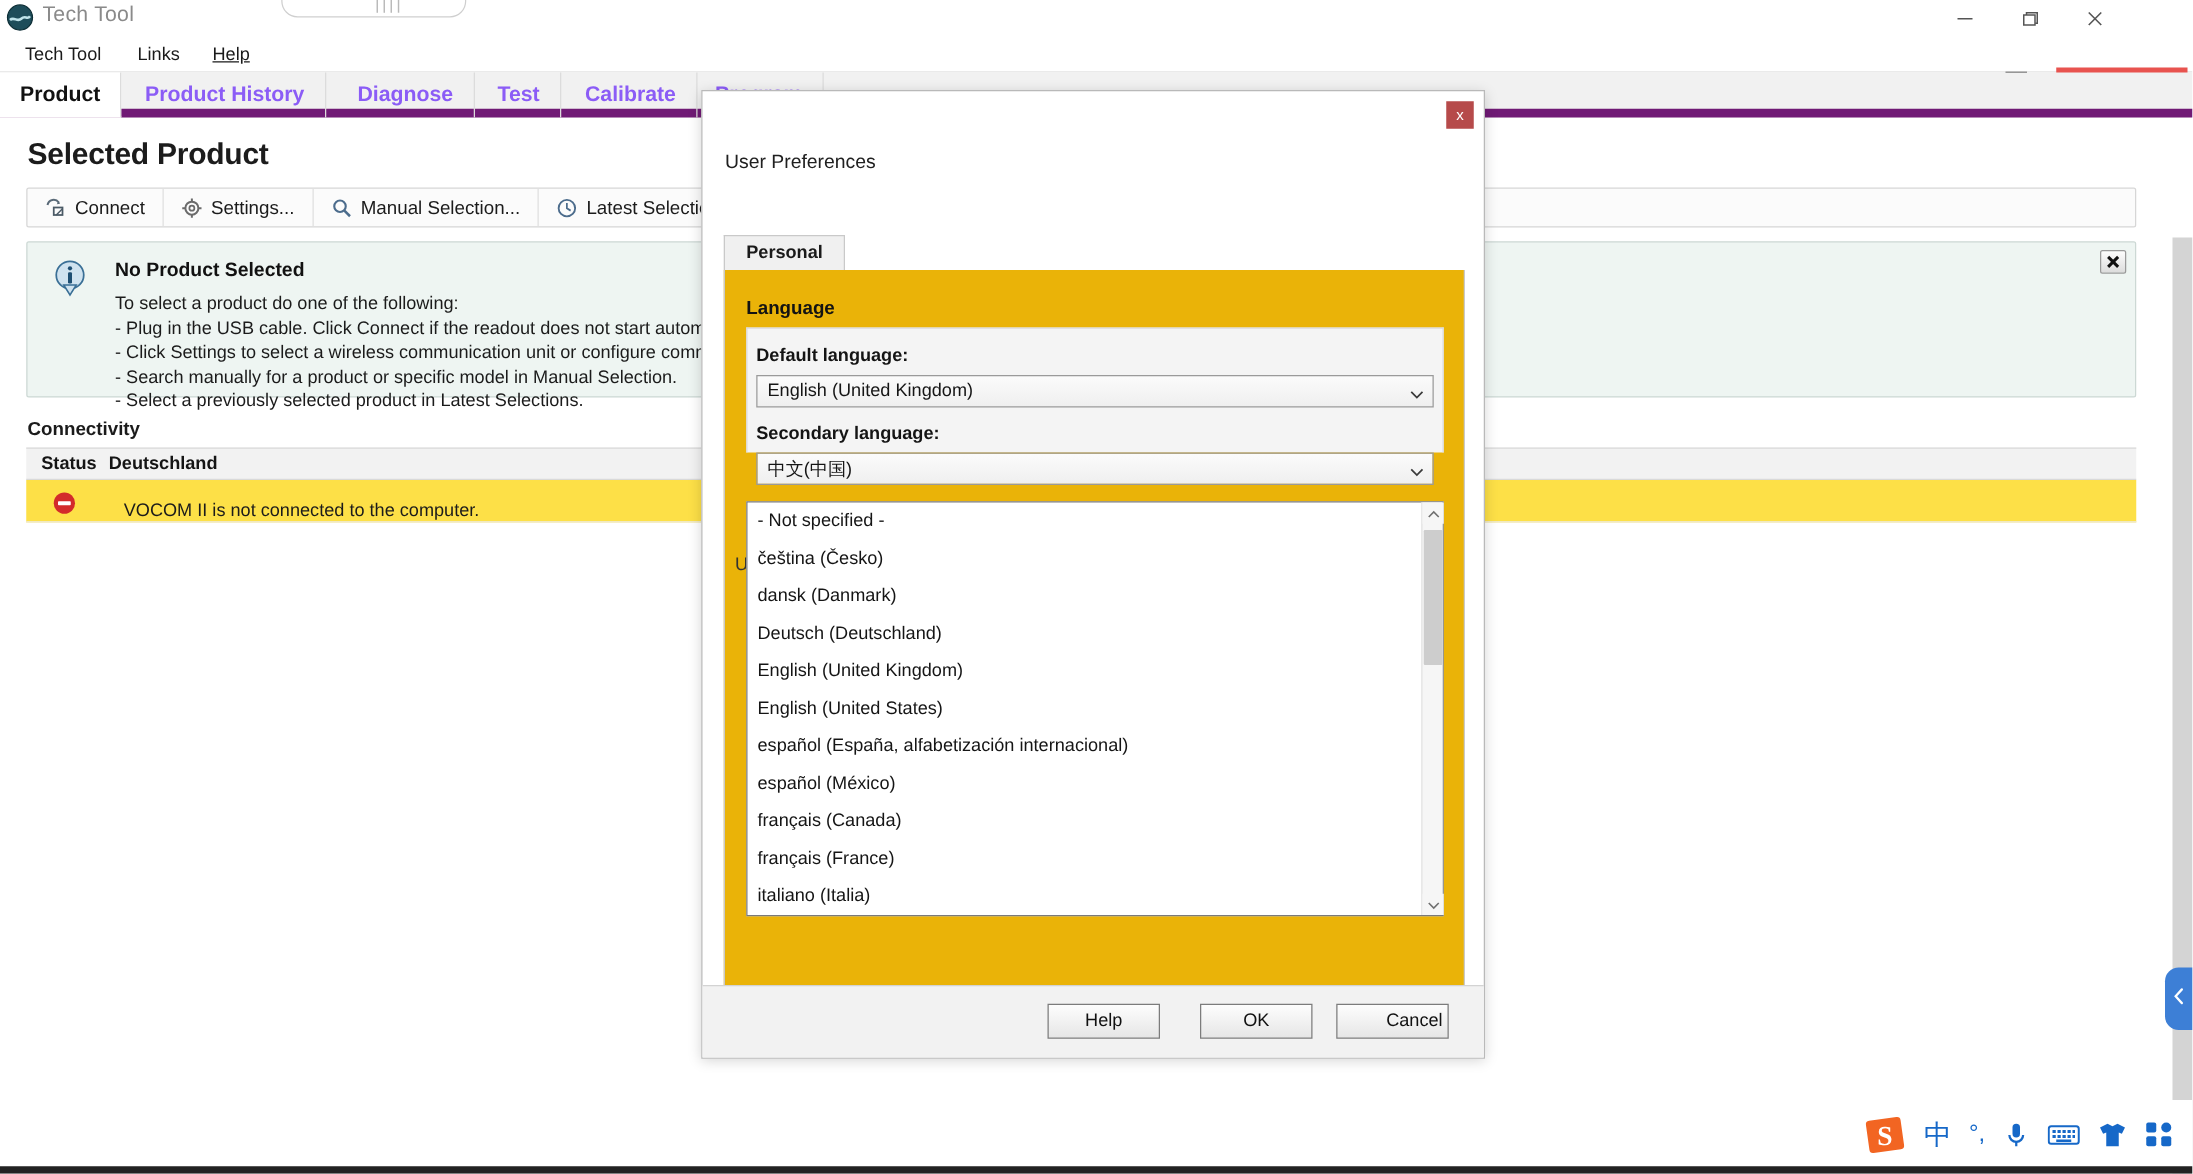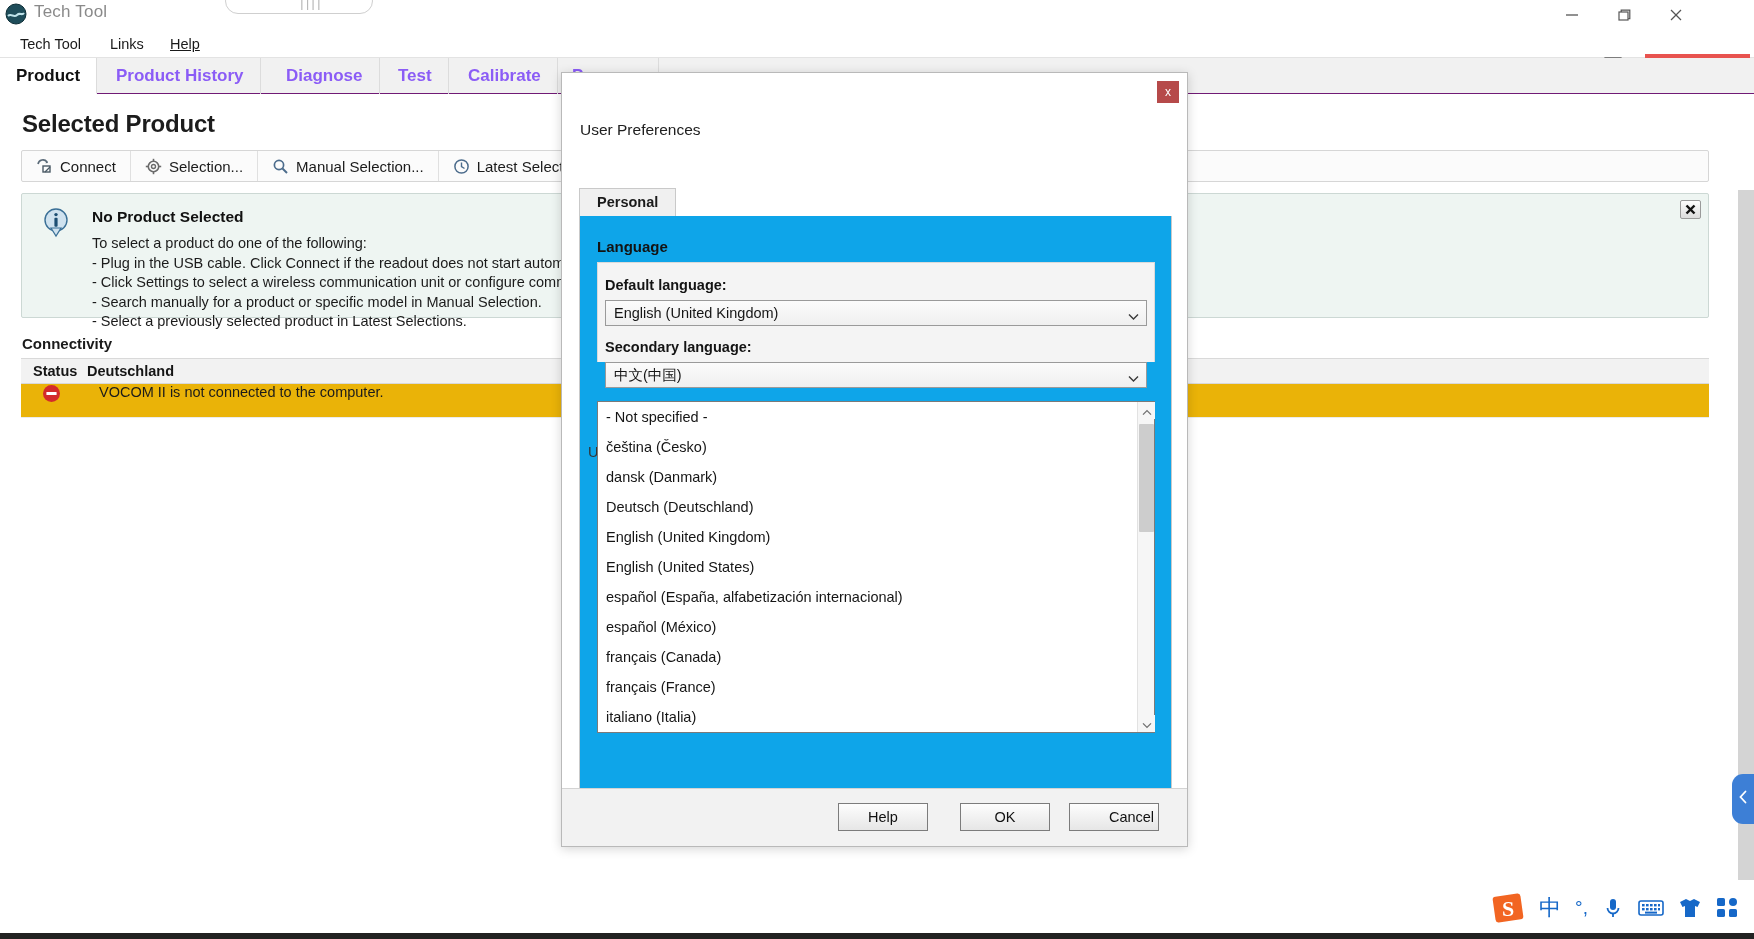--- a/index.html
+++ b/index.html
@@ -59,21 +59,21 @@
     display:flex; align-items:center; justify-content:center;
   }
   .brand-box span { color:#fff; font-size:14px; font-weight:600; letter-spacing:0.1px; opacity:.92;}
   .brand-icon {
     position:absolute; right:126px; top:26px; width:24px; height:22px;
   }
 
   
   .tabbar {
     position:absolute; left:0; top:58px; width:1754px; height:36px;
-    background:#f1f1f1; border-bottom:1px solid #701a75;
+    background:#f1f1f1; border-bottom:7px solid #701a75;
   }
   .tab {
     position:absolute; top:0; height:36px; line-height:36px;
     font-size:17px; font-weight:bold; color:#8b5cf6;
     padding:0 16px; border-right:1px solid #dcdcdc;
     white-space:nowrap;
   }
   .tab.active {
     background:#ffffff; color:#111; border-bottom:1px solid #fff;
   }
@@ -125,21 +125,21 @@
   .conn-table {
     position:absolute; left:21px; top:263px; width:1688px;
   }
   .conn-head {
     height:26px; background:#f2f2f2; border-top:1px solid #d9d9d9; border-bottom:1px solid #d9d9d9;
     display:flex; align-items:center;
   }
   .conn-head .c1 { width:60px; padding-left:12px; font-size:14.5px; font-weight:bold; color:#151515; }
   .conn-head .c2 { font-size:14.5px; font-weight:bold; color:#151515; padding-left:6px;}
   .conn-row {
-    height:34px; display:flex; align-items:flex-start; border-bottom:1px solid #ebebeb; background:#eab308;
+    height:34px; display:flex; align-items:flex-end; border-bottom:1px solid #ebebeb; background:#fde047;
   }
   .conn-row .c1 { width:60px; display:flex; align-items:center; justify-content:center; }
   .conn-row .c2 { font-size:14.5px; color:#1b1b1b; padding-left:18px; }
 
   
   .side-tab {
     position:absolute; right:0; top:679px; width:22px; height:50px;
     background:#3d7fd6; border-radius:11px 0 0 11px;
     display:flex; align-items:center; justify-content:center;
   }
@@ -178,21 +178,21 @@
     background:#b64a4a; color:#fff; font-size:12px;
     display:flex; align-items:center; justify-content:center;
   }
   .dlg-tab {
     position:absolute; left:17px; top:115px; height:28px;
     background:#f0f0f0; border:1px solid #c9c9c9; border-bottom:none;
     padding:0 17px; line-height:27px; font-size:14.5px; font-weight:bold; color:#1a1a1a;
   }
   .dlg-panel {
     position:absolute; left:17px; top:143px; width:593px; height:625px;
-    background:#0ea5e9; border:1px solid #c9c9c9; border-top:none;
+    background:#eab308; border:1px solid #c9c9c9; border-top:none;
   }
   .grp-title {
     position:absolute; left:17px; top:22px;
     font-size:15px; font-weight:bold; color:#131313;
   }
   .grp-box {
     position:absolute; left:17px; top:46px; width:558px; height:100px;
     background:#f4f4f4; border:1px solid #dadada; border-bottom:none;
   }
   .fld-label {
@@ -338,21 +338,21 @@
             <circle cx="8.5" cy="8.5" r="5.2" fill="none" stroke="#6b6b6b" stroke-width="1.6"></circle>
             <circle cx="8.5" cy="8.5" r="2" fill="none" stroke="#6b6b6b" stroke-width="1.4"></circle>
             <g stroke="#6b6b6b" stroke-width="1.6">
               <line x1="8.5" y1="0.8" x2="8.5" y2="3"></line>
                 <line x1="8.5" y1="14" x2="8.5" y2="16.2"></line>
               <line x1="0.8" y1="8.5" x2="3" y2="8.5"></line>
                 <line x1="14" y1="8.5" x2="16.2" y2="8.5"></line>
             </g>
           </svg>
         </span>
-        <span>Selection...</span>
+        <span>Settings...</span>
       </div>
       <div class="tool-btn">
         <span class="ic">
           <svg width="17" height="17" viewBox="0 0 17 17">
             <circle cx="7" cy="7" r="4.6" fill="none" stroke="#4c6c8c" stroke-width="1.7"></circle>
             <line x1="10.5" y1="10.5" x2="15" y2="15" stroke="#4c6c8c" stroke-width="2"></line>
           </svg>
         </span>
         <span>Manual Selection...</span>
       </div>

